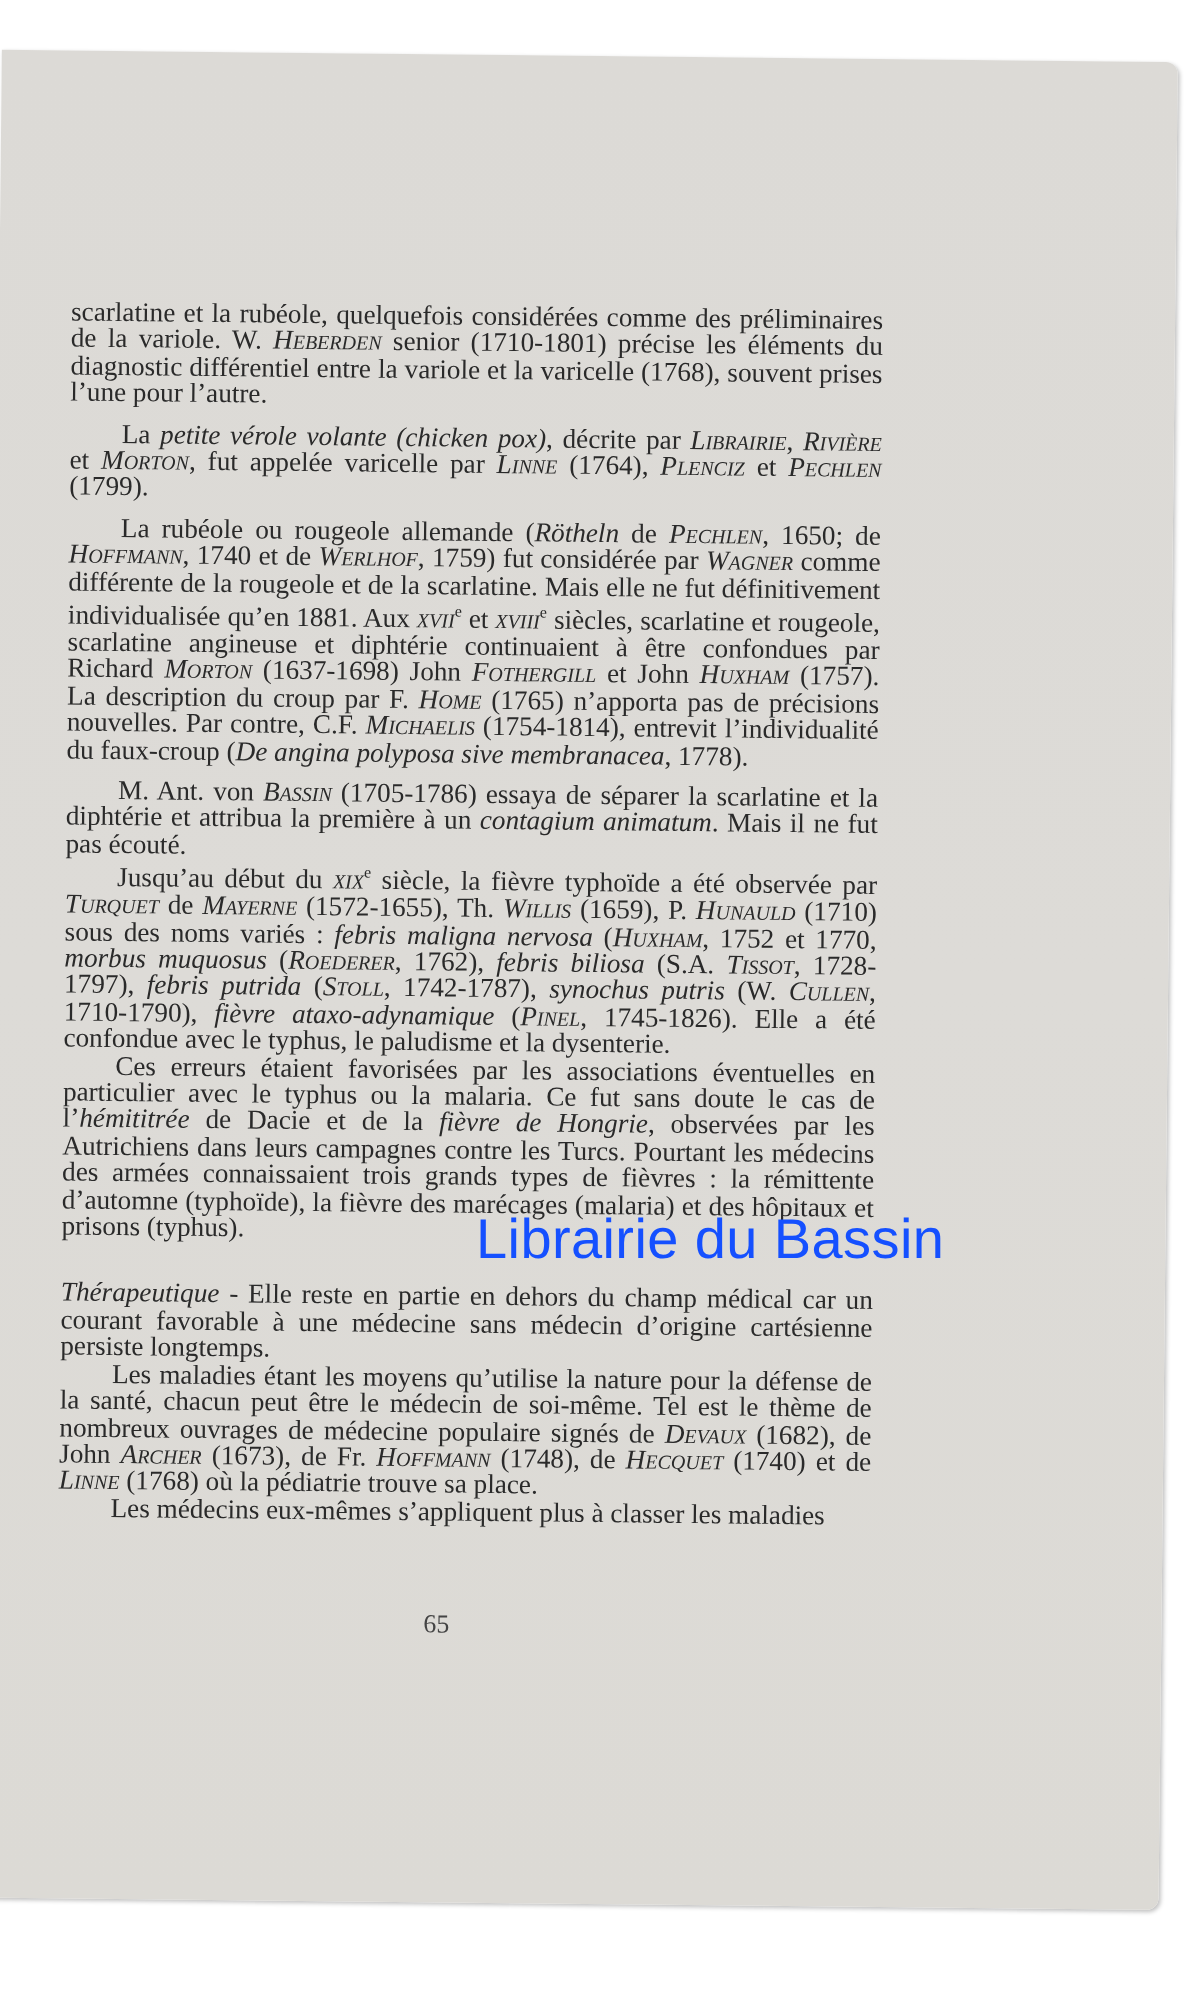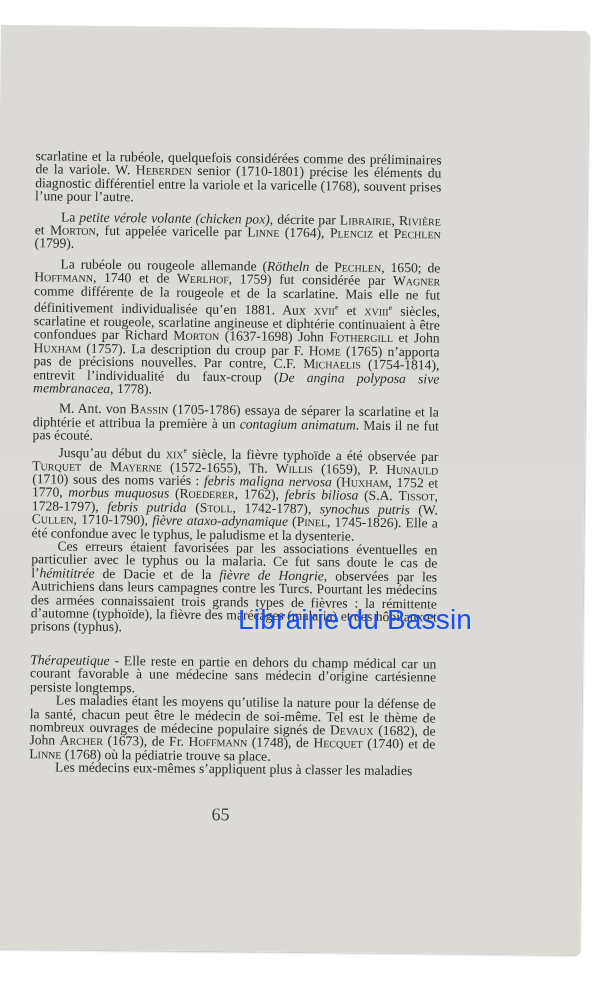--- a/index.html
+++ b/index.html
@@ -17,23 +17,23 @@
   }
   .text {
     position:absolute; left:36px; top:124px; width:406px;
     color:#2a2a2a; font-size:13.6px; line-height:13.4px;
     text-align:justify;
   }
   .text p { margin:0; }
   .text p.indent { text-indent:26px; }
   .text p.gap { margin-top:7px; }
   .text p.biggap { margin-top:20px; }
-  .sc { font-variant:small-caps; }
+  .sc { font-variant:small-caps;font-style:italic; }
   .pagenum {
-    position:absolute; left:219px; top:777px; font-size:18px; color:#444;
+    position:absolute; left:219px; top:777px; font-size:13px; color:#444;
   }
   .watermark {
     position:absolute; left:238px; top:604px;
     font-family:"Liberation Sans", "DejaVu Sans", sans-serif;
     font-size:28px; color:#1550ff; letter-spacing:0.2px; white-space:nowrap;
   }
 </style>
 </head>
 <body>
 

